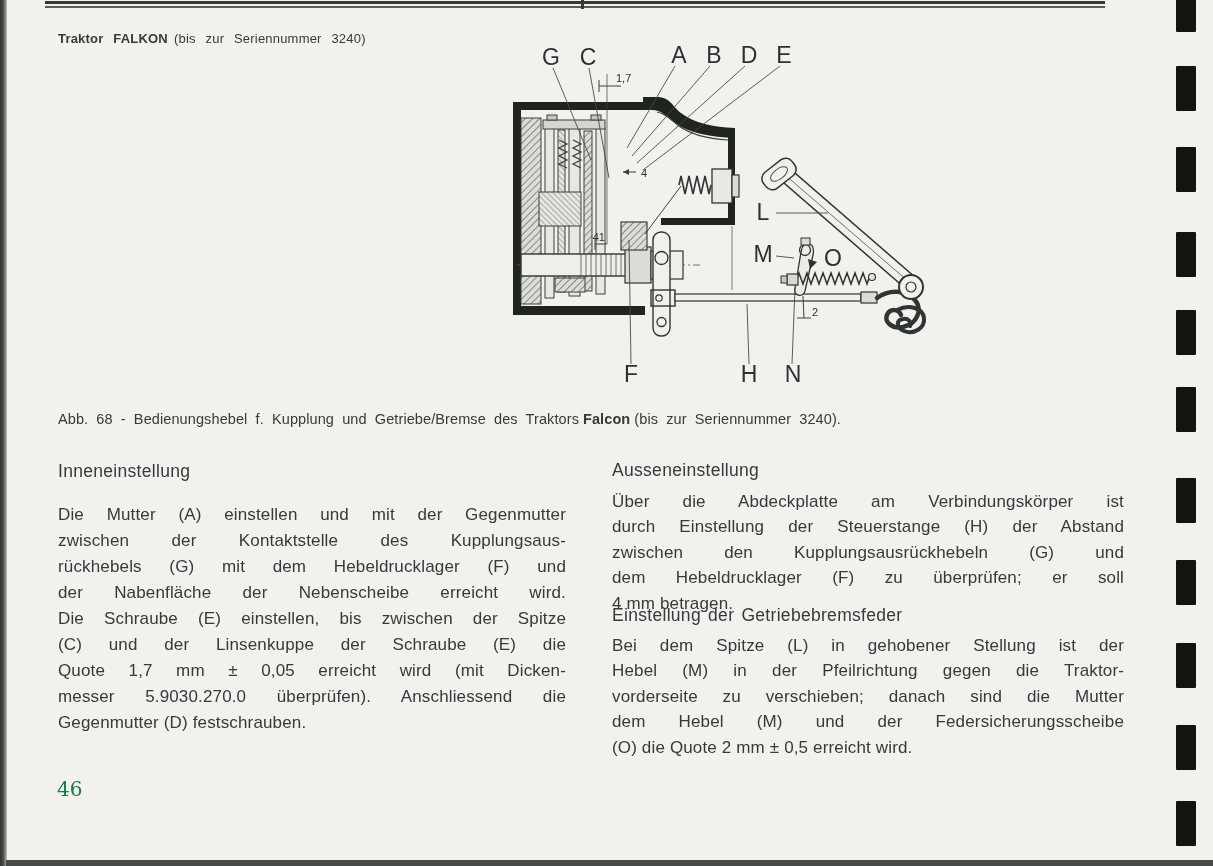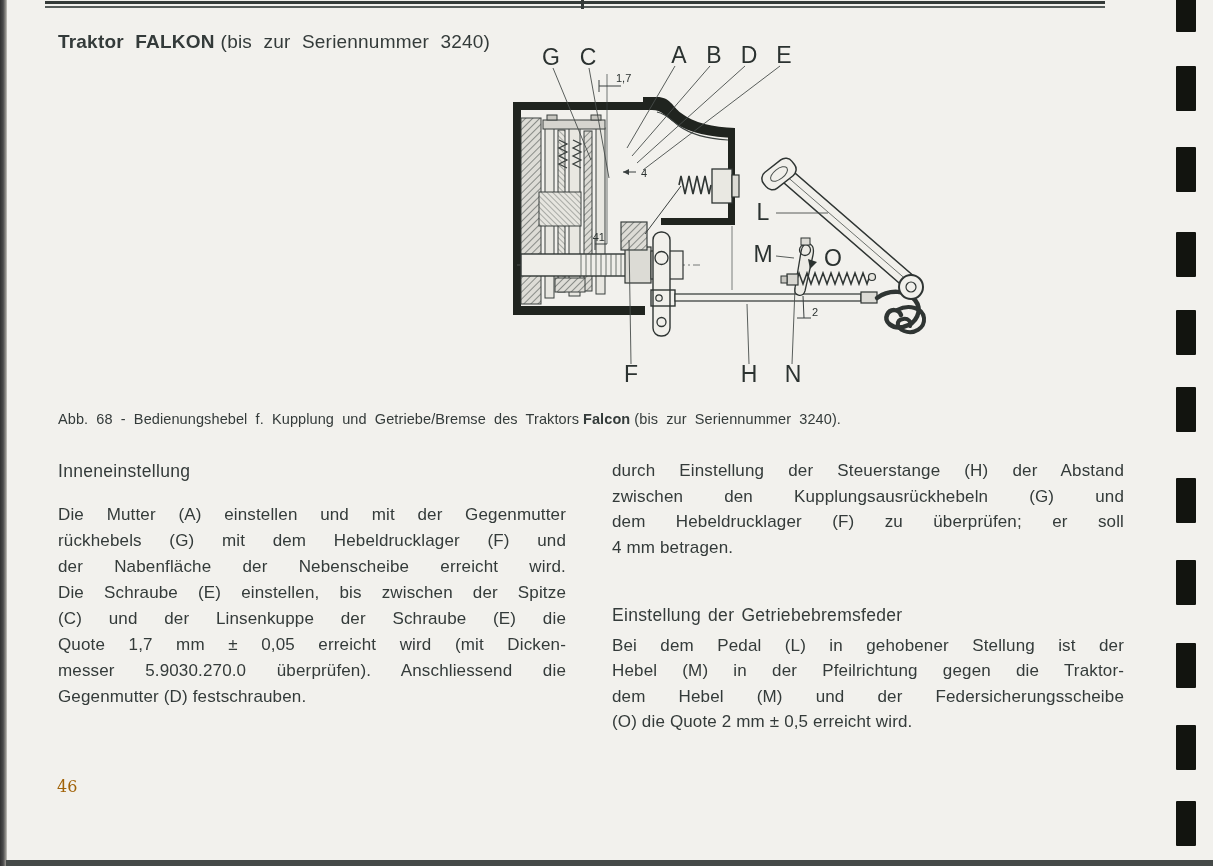--- a/index.html
+++ b/index.html
@@ -11,37 +11,37 @@
   }
   
   .left-edge{position:absolute;left:0;top:0;width:7px;height:866px;
     background:linear-gradient(90deg,#303030 0%,#4b4b4b 45%,#8f8d88 80%,#c9c7c1 100%);}
   .top-rule-1{position:absolute;left:45px;top:1px;width:1060px;height:3px;background:#343a38;}
   .top-rule-2{position:absolute;left:45px;top:6px;width:1060px;height:2px;background:#565c5a;}
   .top-tick{position:absolute;left:581px;top:0;width:3px;height:9px;background:#343a38;}
   .bottom-rule{position:absolute;left:6px;top:860px;width:1207px;height:6px;background:#454a48;}
   .edge-mark{position:absolute;left:1176px;width:20px;height:45px;background:#12140f;border-radius:1px;}
   
-  .title{position:absolute;left:58px;top:31px;font-size:19px;word-spacing:6px;letter-spacing:.2px;white-space:nowrap;}
+  .title{position:absolute;left:58px;top:31px;font-size:13px;word-spacing:6px;letter-spacing:.2px;white-space:nowrap;}
   .title .b{font-weight:bold;}
   .title .r{margin-left:6px;}
   .caption{position:absolute;left:58px;top:411px;width:1000px;font-size:14.5px;word-spacing:4px;letter-spacing:.1px;white-space:nowrap;}
   .caption .b{font-weight:bold;margin-left:4px;}
   .caption .r{margin-left:4px;}
   .col{position:absolute;font-size:17px;letter-spacing:.15px;}
   .col h3{margin:0;font-size:17.5px;font-weight:normal;letter-spacing:.3px;word-spacing:2px;}
   .col-left{left:58px;top:458px;width:508px;line-height:26px;}
   .col-left h3{margin-bottom:18px;}
   .col-right-top{left:612px;top:458px;width:512px;line-height:25.5px;}
   .col-right-top h3{margin-bottom:5px;}
   .col-right-bottom{left:612px;top:603px;width:512px;line-height:25.5px;}
   .col-right-bottom h3{margin-bottom:4px;}
   .jline{text-align:justify;text-align-last:justify;}
   .jline.last{text-align-last:left;}
-  .page-number{position:absolute;left:57px;top:777px;font-family:"DejaVu Serif",serif;font-size:16px;color:#a16207;}
+  .page-number{position:absolute;left:57px;top:777px;font-family:"DejaVu Serif",serif;font-size:20px;color:#15803d;}
   
   .diagram{position:absolute;left:495px;top:28px;width:470px;height:375px;}
   .diagram text{font-family:"Liberation Sans",sans-serif;fill:#2b3230;}
   .part-letter{font-size:23px;}
   .dim-label{font-size:11px;}
 </style>
 </head>
 <body>
 
 <div class="left-edge"></div>
@@ -215,42 +215,46 @@
 </svg>
 
 <div class="caption">
   <span>Abb. 68 - Bedienungshebel f. Kupplung und Getriebe/Bremse des Traktors</span><span class="b">Falcon</span><span class="r">(bis zur Seriennummer 3240).</span>
 </div>
 
 <div class="col col-left">
   <h3>Inneneinstellung</h3>
   <div>
       <div class="jline">Die Mutter (A) einstellen und mit der Gegenmutter</div>
+      <div class="jline">zwischen der Kontaktstelle des Kupplungsaus-</div>
       <div class="jline">rückhebels (G) mit dem Hebeldrucklager (F) und</div>
       <div class="jline">der Nabenfläche der Nebenscheibe erreicht wird.</div>
       <div class="jline">Die Schraube (E) einstellen, bis zwischen der Spitze</div>
       <div class="jline">(C) und der Linsenkuppe der Schraube (E) die</div>
       <div class="jline">Quote 1,7 mm ± 0,05 erreicht wird (mit Dicken-</div>
       <div class="jline">messer 5.9030.270.0 überprüfen). Anschliessend die</div>
       <div class="jline last">Gegenmutter (D) festschrauben.</div>
     </div>
 </div>
 
 <div class="col col-right-top">
+  <h3>Ausseneinstellung</h3>
   <div>
+      <div class="jline">Über die Abdeckplatte am Verbindungskörper ist</div>
       <div class="jline">durch Einstellung der Steuerstange (H) der Abstand</div>
       <div class="jline">zwischen den Kupplungsausrückhebeln (G) und</div>
       <div class="jline">dem Hebeldrucklager (F) zu überprüfen; er soll</div>
       <div class="jline last">4 mm betragen.</div>
     </div>
 </div>
 
 <div class="col col-right-bottom">
   <h3>Einstellung der Getriebebremsfeder</h3>
   <div>
-      <div class="jline">Bei dem Pedal (L) in gehobener Stellung ist der</div>
+      <div class="jline">Bei dem Spitze (L) in gehobener Stellung ist der</div>
       <div class="jline">Hebel (M) in der Pfeilrichtung gegen die Traktor-</div>
+      <div class="jline">vorderseite zu verschieben; danach sind die Mutter</div>
       <div class="jline">dem Hebel (M) und der Federsicherungsscheibe</div>
       <div class="jline last">(O) die Quote 2 mm ± 0,5 erreicht wird.</div>
     </div>
 </div>
 
 <div class="page-number">46</div>
 
 </body></html>

